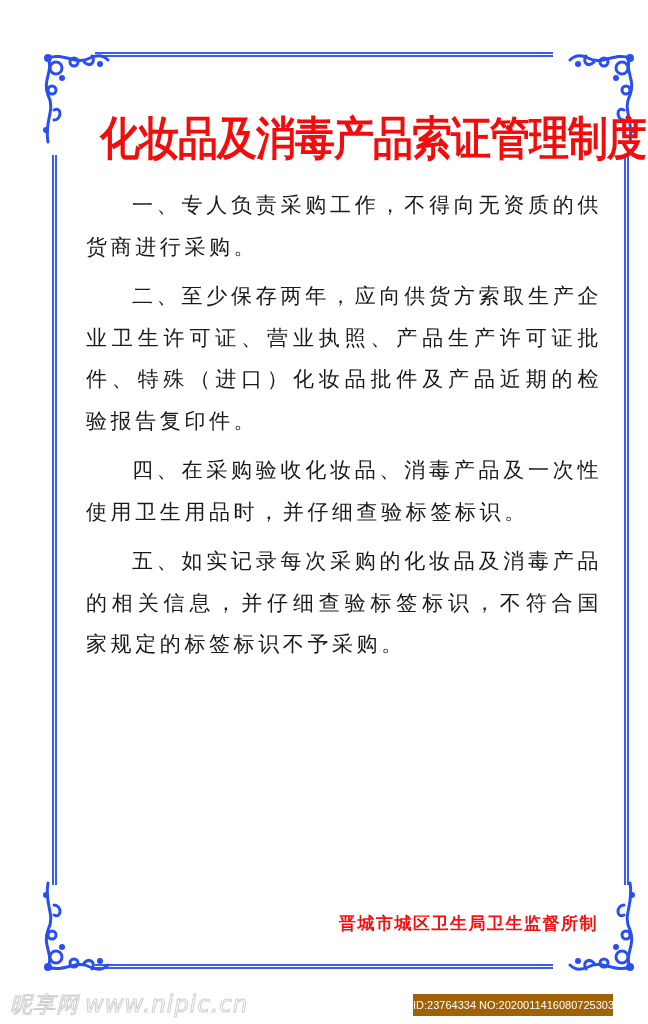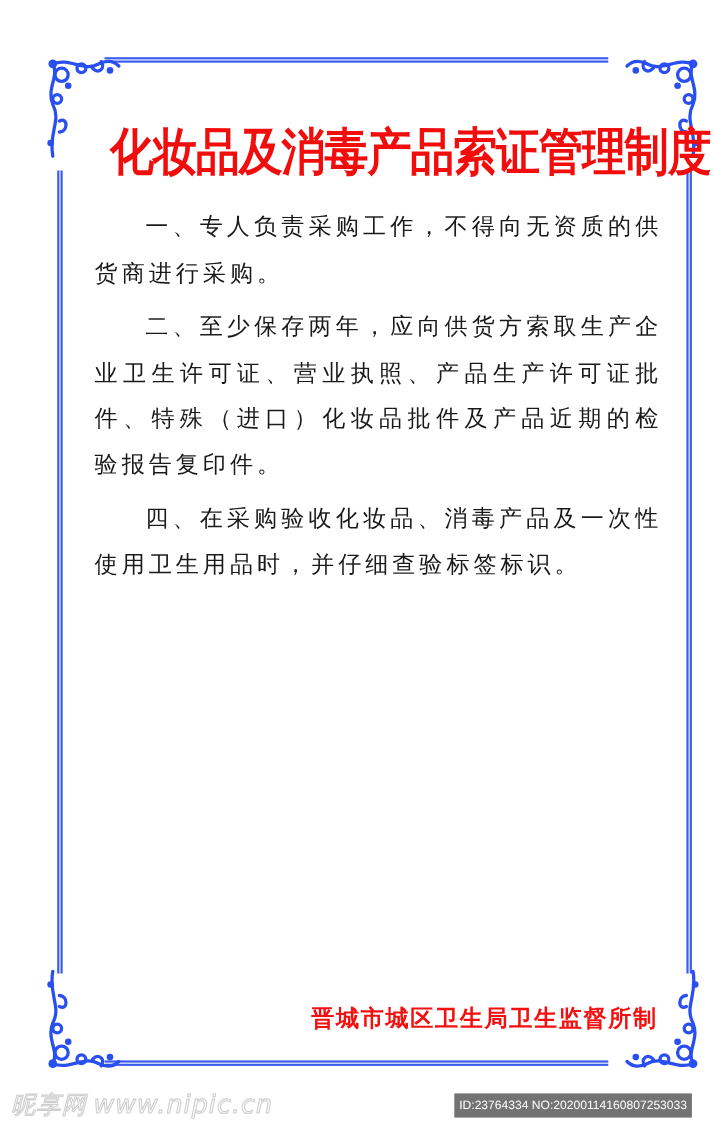--- a/index.html
+++ b/index.html
@@ -12,34 +12,34 @@
     .vline { width: 5px; border-left: 2px solid #3a5cf0; border-right: 2px solid #3a5cf0; box-sizing: border-box; }
     .corner { position: absolute; width: 70px; height: 95px; }
     .title {
       position: absolute; left: 100px; top: 105px; width: 490px; text-align: center;
       color: #f20d0d; font-family: "DejaVu Sans", "Liberation Sans", sans-serif; font-weight: bold;
       font-size: 40px; letter-spacing: -1px; line-height: 58px; white-space: nowrap;
       transform: scaleY(1.15); transform-origin: top center;
     }
     .body {
       position: absolute; left: 86px; top: 186px; width: 516px;
-      color: #1a1a1a; font-size: 21px; line-height: 41.5px; letter-spacing: 3.6px;
+      color: #1a1a1a; font-size: 21px; line-height: 41.5px; letter-spacing: 3.6px; font-family: Liberation Mono, monospace;
     }
     .para { margin: 0 0 8px 0; text-indent: 46px; text-align: justify; }
     .footer-org {
       position: absolute; right: 50px; top: 912px; color: #f21010; font-weight: bold;
-      font-size: 21px; letter-spacing: 1.5px; white-space: nowrap;
+      font-size: 17px; letter-spacing: 1.5px; white-space: nowrap;
     }
     .wm-left {
       position: absolute; left: 10px; top: 990px; color: #ffffff; font-size: 22px; font-style: italic;
       -webkit-text-stroke: 1px #cfcfcf; letter-spacing: 1px; white-space: nowrap;
     }
     .wm-left .url { font-size: 23px; margin-left: 6px; }
     .wm-right {
-      position: absolute; left: 413px; top: 994px; width: 216px; height: 22px; background: #737373;
+      position: absolute; left: 413px; top: 994px; width: 200px; height: 22px; background: #a16207;
       color: #ffffff; font-size: 11px; line-height: 22px; text-align: center; white-space: nowrap;
       font-family: "Liberation Sans", sans-serif;
     }
   </style>
 </head>
 <body>
 
 <div class="frame-line hline" style="left:95px; top:52px; width:458px;"></div>
 <div class="frame-line hline" style="left:95px; top:964px; width:458px;"></div>
 <div class="frame-line vline" style="left:52px; top:155px; height:730px;"></div>
@@ -113,20 +113,21 @@
       <circle cx="60" cy="14" r="3"></circle>
     </g>
 </svg>
 
 <div class="title">化妆品及消毒产品索证管理制度</div>
 
 <div class="body">
   <p class="para">一、专人负责采购工作，不得向无资质的供货商进行采购。</p>
   <p class="para">二、至少保存两年，应向供货方索取生产企业卫生许可证、营业执照、产品生产许可证批件、特殊（进口）化妆品批件及产品近期的检验报告复印件。</p>
   <p class="para">四、在采购验收化妆品、消毒产品及一次性使用卫生用品时，并仔细查验标签标识。</p>
+  <p class="para">五、如实记录每次采购的化妆品及消毒产品的相关信息，并仔细查验标签标识，不符合国家规定的标签标识不予采购。</p>
 </div>
 
 <div class="footer-org">晋城市城区卫生局卫生监督所制</div>
 
 <div class="wm-left">
   <span>昵享网</span><span class="url">www.nipic.cn</span>
 </div>
 <div class="wm-right">ID:23764334 NO:20200114160807253033</div>
 
 </body></html>

